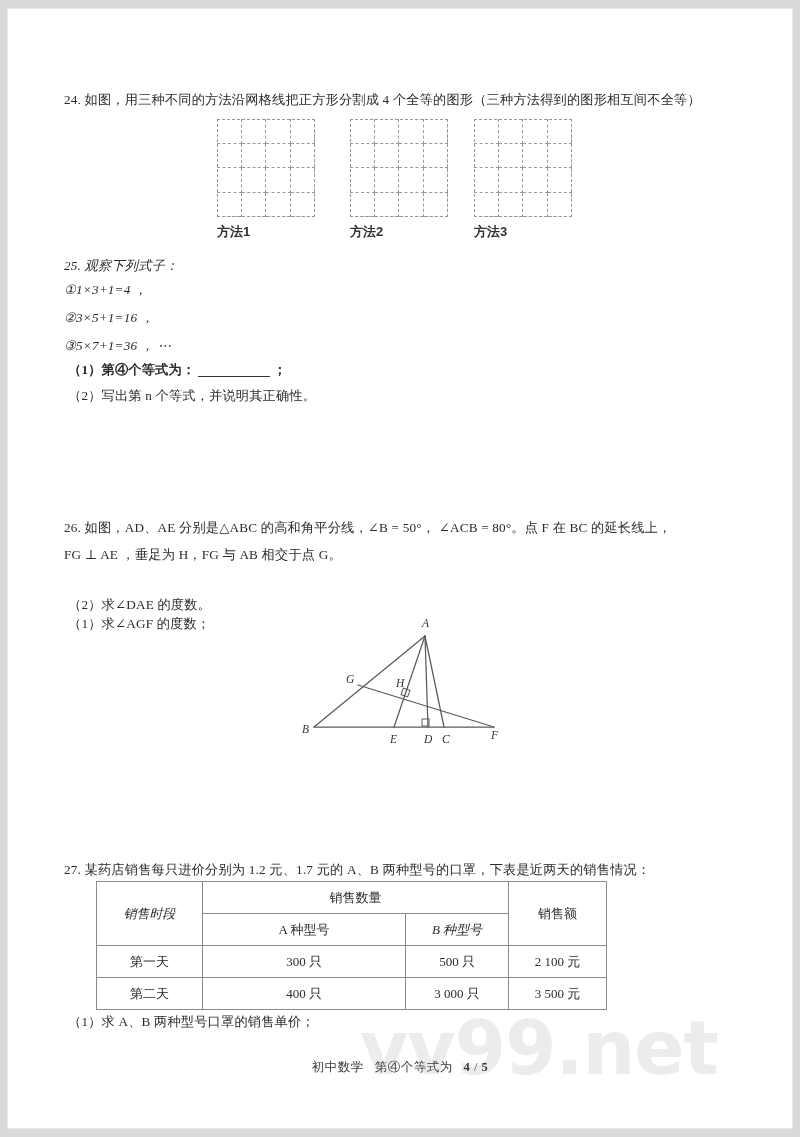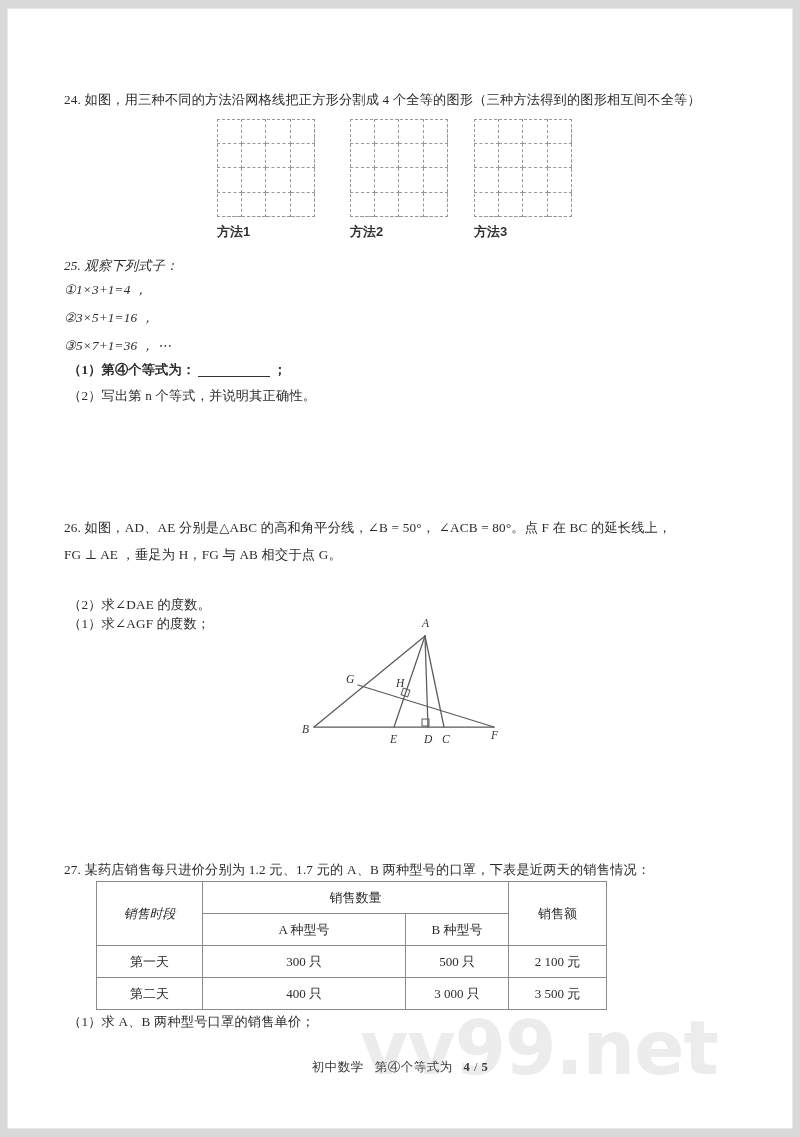--- a/index.html
+++ b/index.html
@@ -126,21 +126,21 @@
   }
   .sales-table td, .sales-table th {
     border: 1px solid #8a8a8a;
     text-align: center;
     font-weight: normal;
     padding: 0;
     height: 31px;
   }
   .c-period { width: 105px; font-style: italic; }
   .c-a      { width: 202px; }
-  .c-b      { width: 102px; }
+  .c-b      { width: 102px; font-style: italic; }
   .c-amount { width: 97px; }
 
   
   .footer {
     position: absolute;
     top: 1050px;
     left: 0;
     width: 784px;
     text-align: center;
     font-size: 12.5px;

